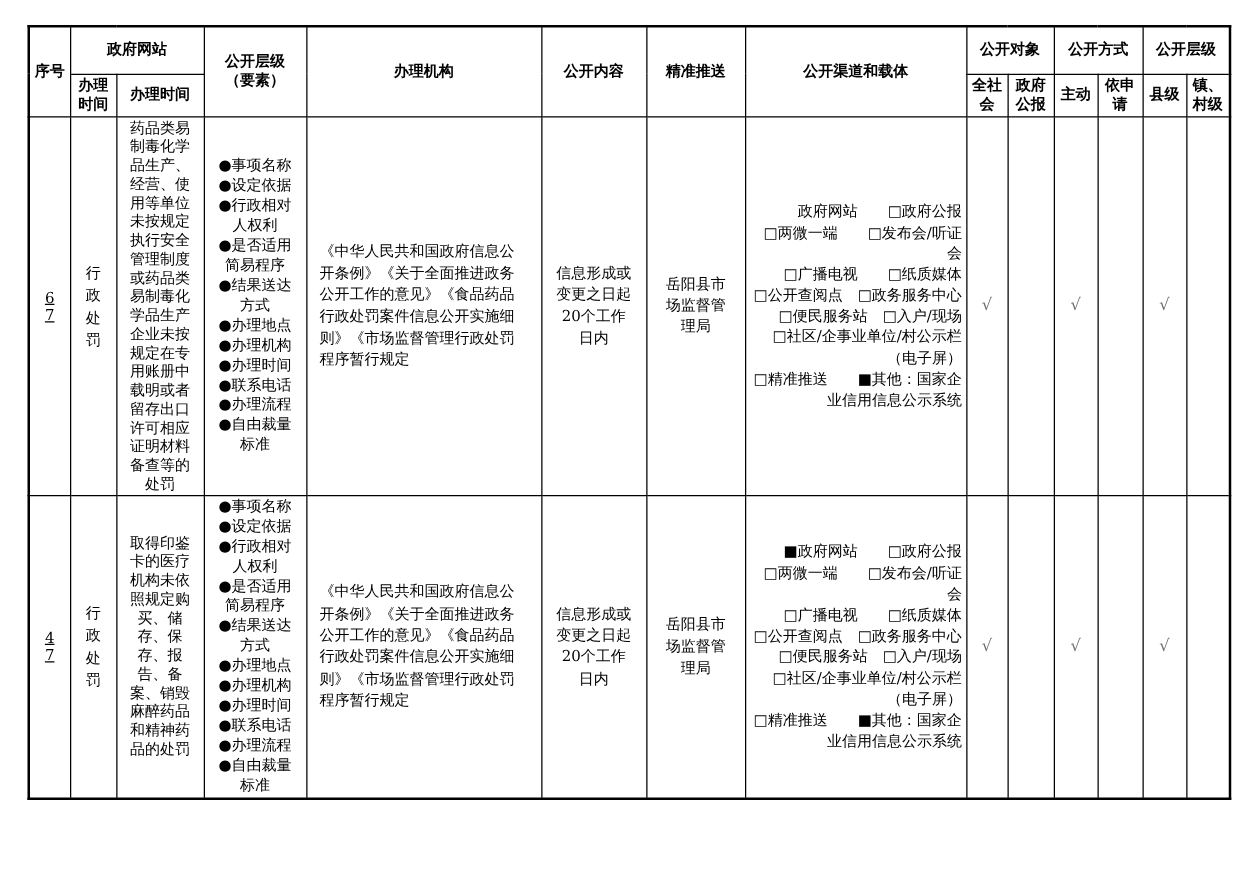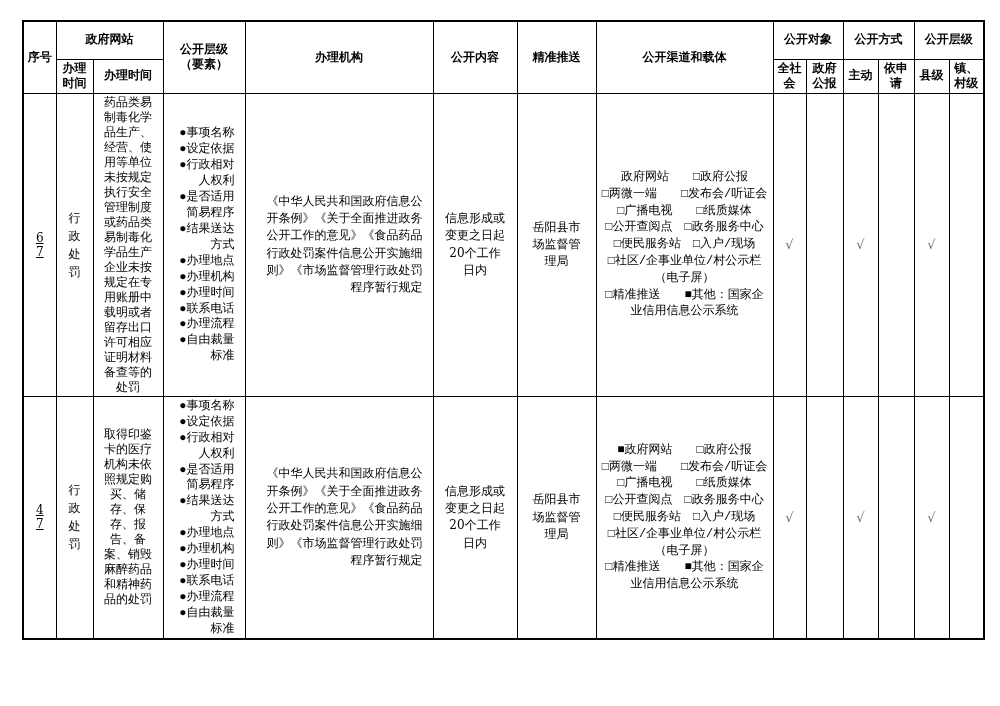--- a/index.html
+++ b/index.html
@@ -26,25 +26,25 @@
     white-space:pre-line;line-height:1.3;padding:1px 1px;
   }
   tr.h-head1{height:38px;}
   tr.h-head2{height:34px;}
   tr.h-row67{height:240px;}
   tr.h-row68{height:224px;}
   td.serial-cell{text-align:center;font-size:12px;text-decoration:underline;}
   td.level1-cell{text-align:center;}
   .level1-cell span{display:inline-block;width:1em;line-height:1.5;text-align:right;}
   td.level2-cell{text-align:center;line-height:1.25;white-space:pre-line;}
-  td.content-cell{text-align:right;line-height:1.33;white-space:pre-line;vertical-align:middle;font-family:Liberation Serif, serif;}
-  td.basis-cell{text-align:right;line-height:1.45;white-space:pre-line;}
+  td.content-cell{text-align:center;line-height:1.33;white-space:pre-line;vertical-align:middle;}
+  td.basis-cell{text-align:left;line-height:1.45;white-space:pre-line;}
   td.time-cell{text-align:center;line-height:1.45;white-space:pre-line;}
   td.subject-cell{text-align:center;line-height:1.45;white-space:pre-line;font-family:Liberation Serif, serif;}
-  td.channels-cell{text-align:center;line-height:1.4;white-space:pre-line;padding:1px 3px;font-family:Liberation Mono, monospace;}
+  td.channels-cell{text-align:right;line-height:1.4;white-space:pre-line;padding:1px 3px;}
   td.check-cell{text-align:center;color:#6e6e6e;font-size:13px;}
 </style>
 </head>
 <body>
 
 <table class="catalog">
   <colgroup>
     <col style="width:33px">
       <col style="width:37px">
       <col style="width:70px">

